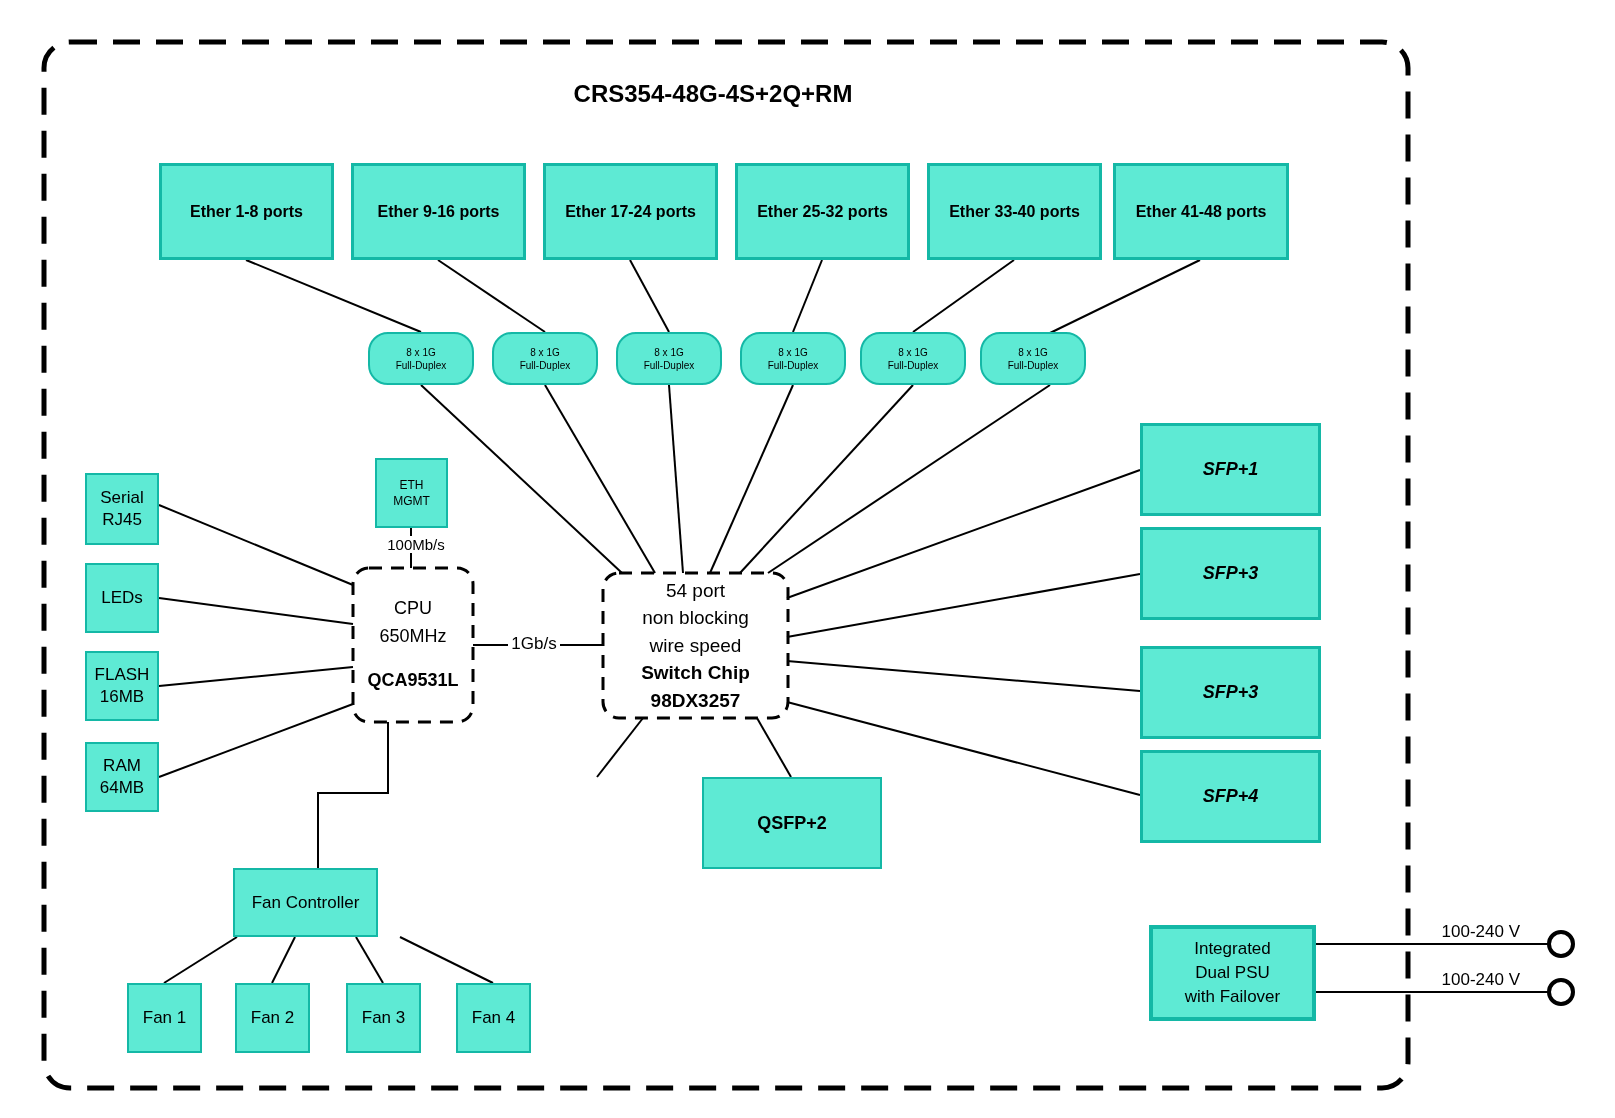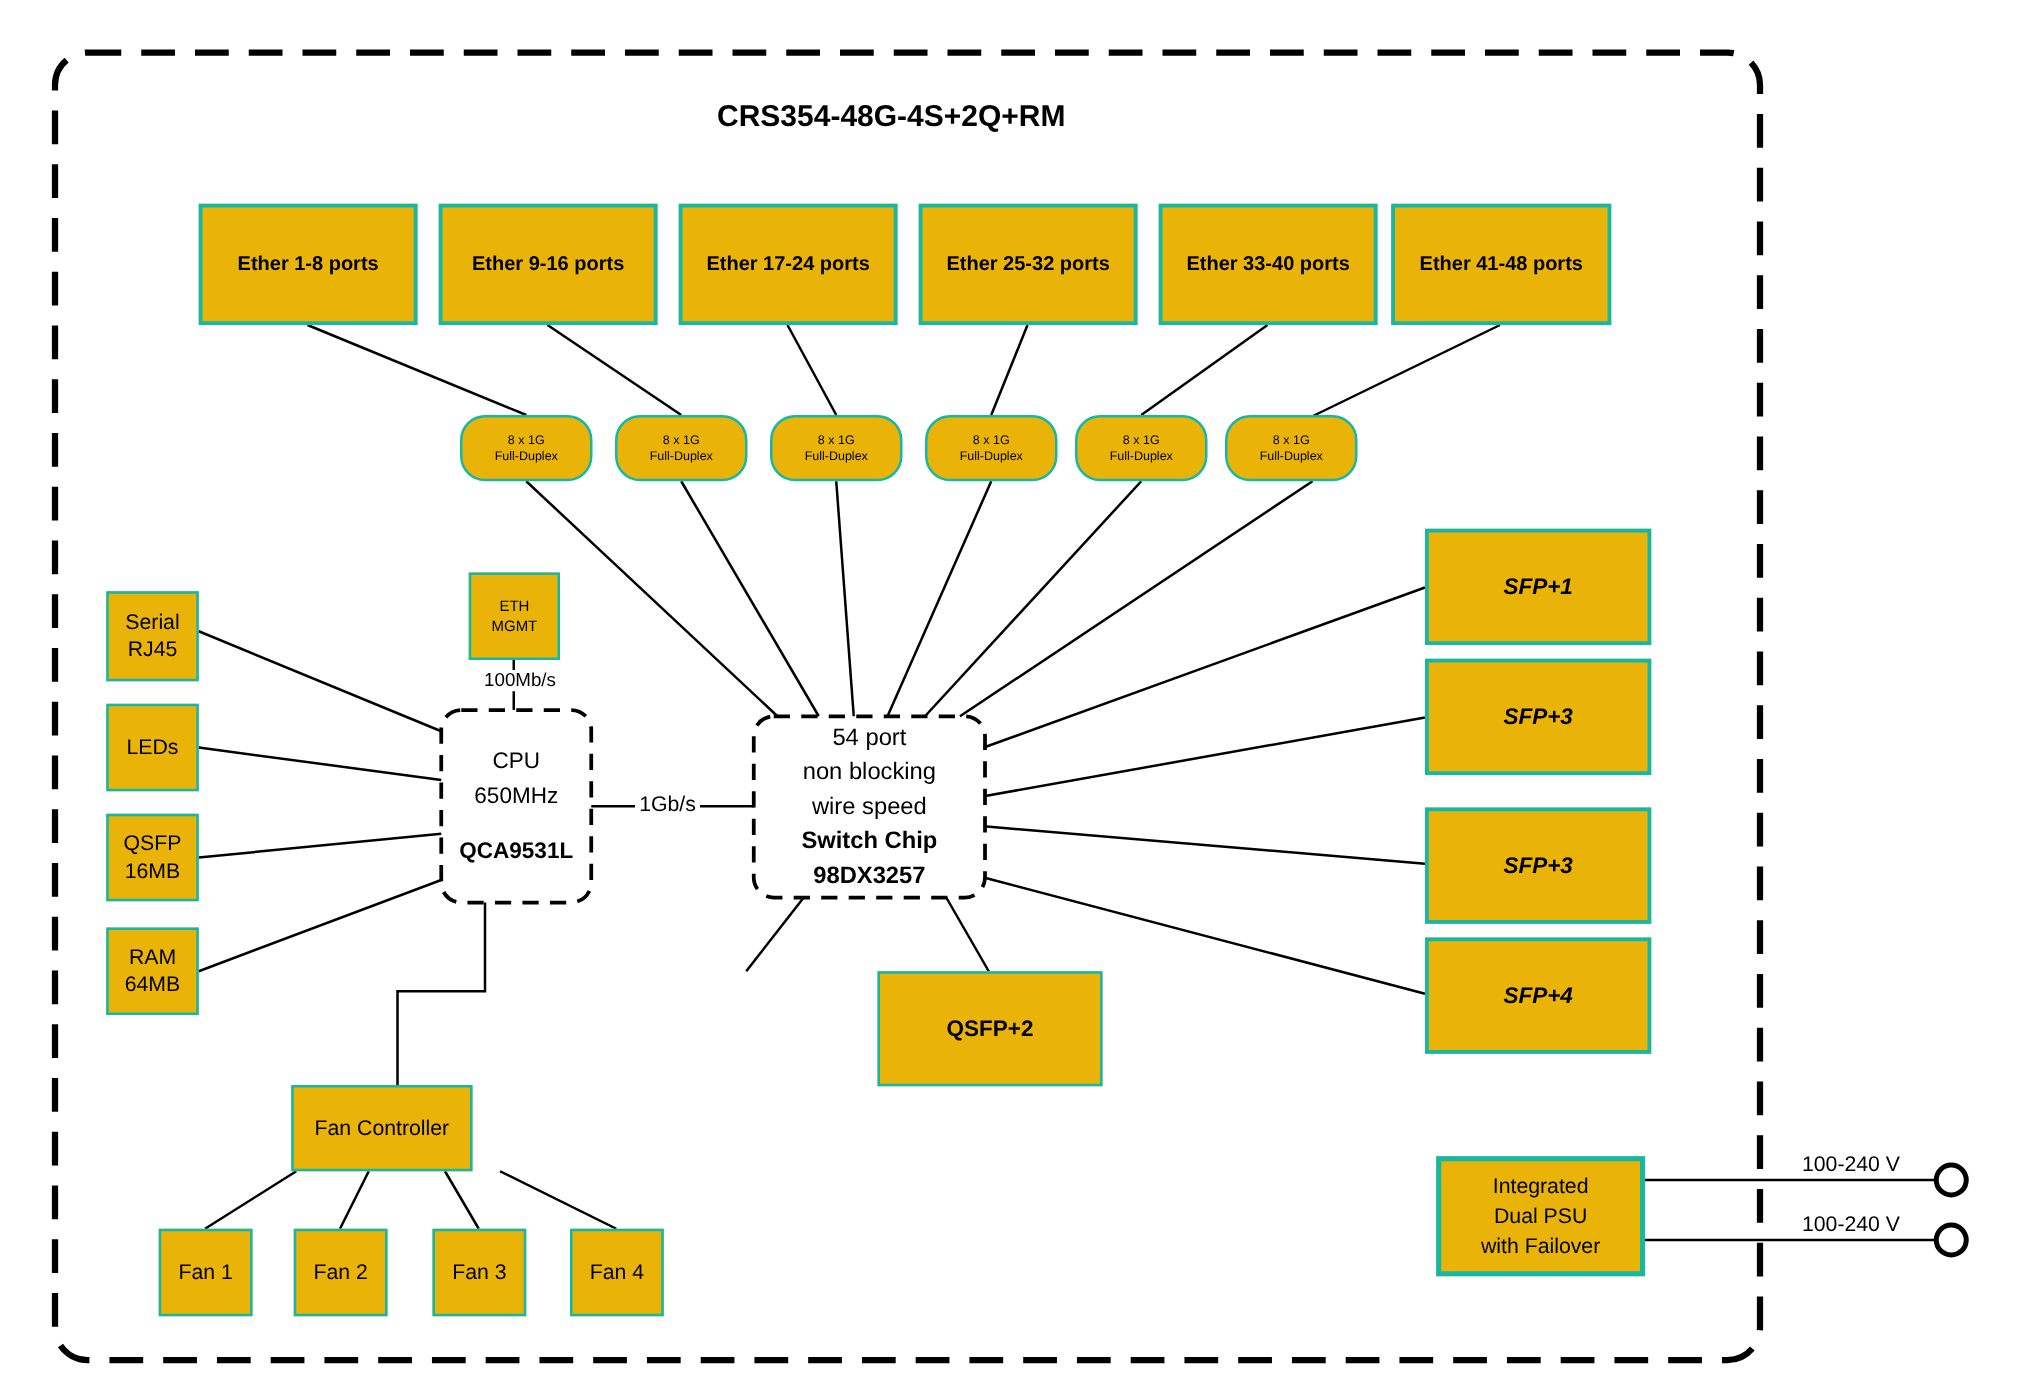--- a/index.html
+++ b/index.html
@@ -7,21 +7,21 @@
     position:relative;
     width:1615px;height:1118px;
     background:#fff;
     font-family:"Liberation Sans", sans-serif;
     color:#000;
     overflow:hidden;
   }
   #wires{position:absolute;left:0;top:0;}
   .box{
     position:absolute;
-    background:#eab308;
+    background:#5eead4;
     border:2px solid #14b8a6;
     display:flex;
     flex-direction:column;
     align-items:center;
     justify-content:center;
     text-align:center;
     box-sizing:border-box;
     line-height:1.25;
   }
   .ether{border-width:3px;font-weight:bold;font-size:16px;}
@@ -187,21 +187,21 @@
   </div>
 
   <div class="box periph" style="left:85px;top:473px;width:74px;height:72px">
     <span>Serial</span>
     <span>RJ45</span>
   </div>
   <div class="box periph" style="left:85px;top:563px;width:74px;height:70px">
     <span>LEDs</span>
   </div>
   <div class="box periph" style="left:85px;top:651px;width:74px;height:70px">
-    <span>QSFP</span>
+    <span>FLASH</span>
     <span>16MB</span>
   </div>
   <div class="box periph" style="left:85px;top:742px;width:74px;height:70px">
     <span>RAM</span>
     <span>64MB</span>
   </div>
 
   <div class="box sfp" style="left:1140px;top:423px;width:181px;height:93px">
     <span>SFP+1</span>
   </div>

